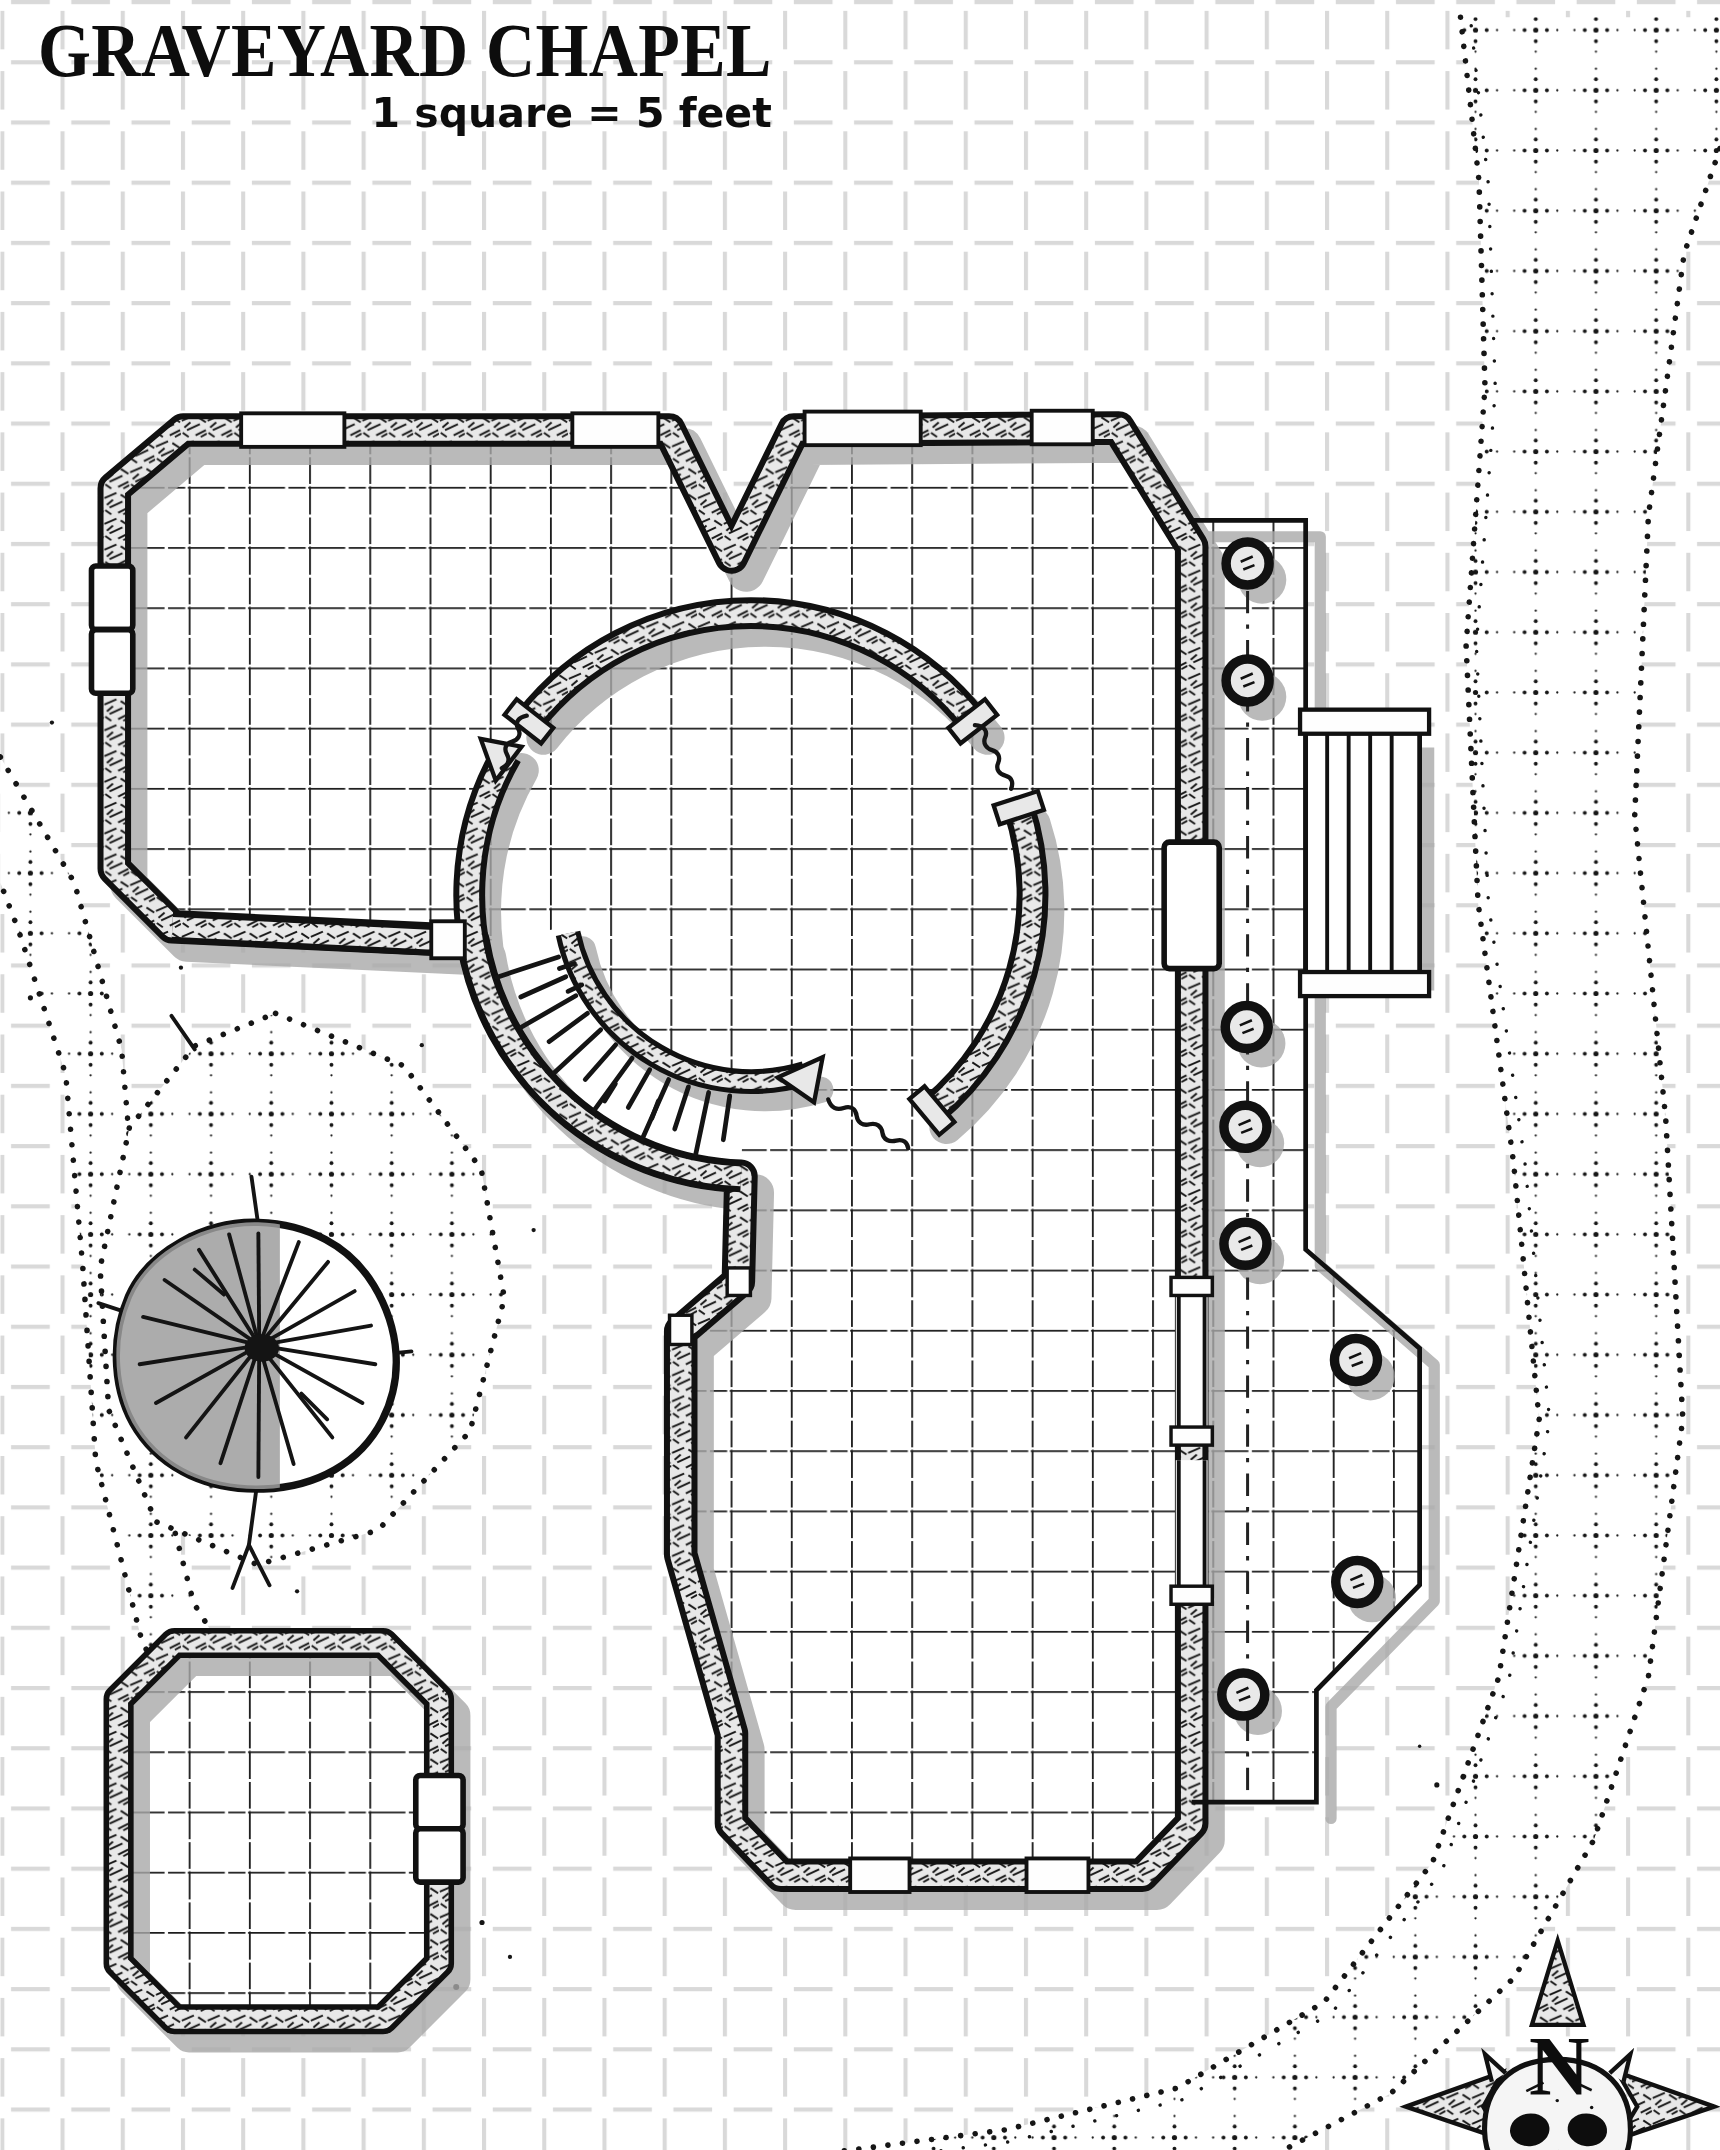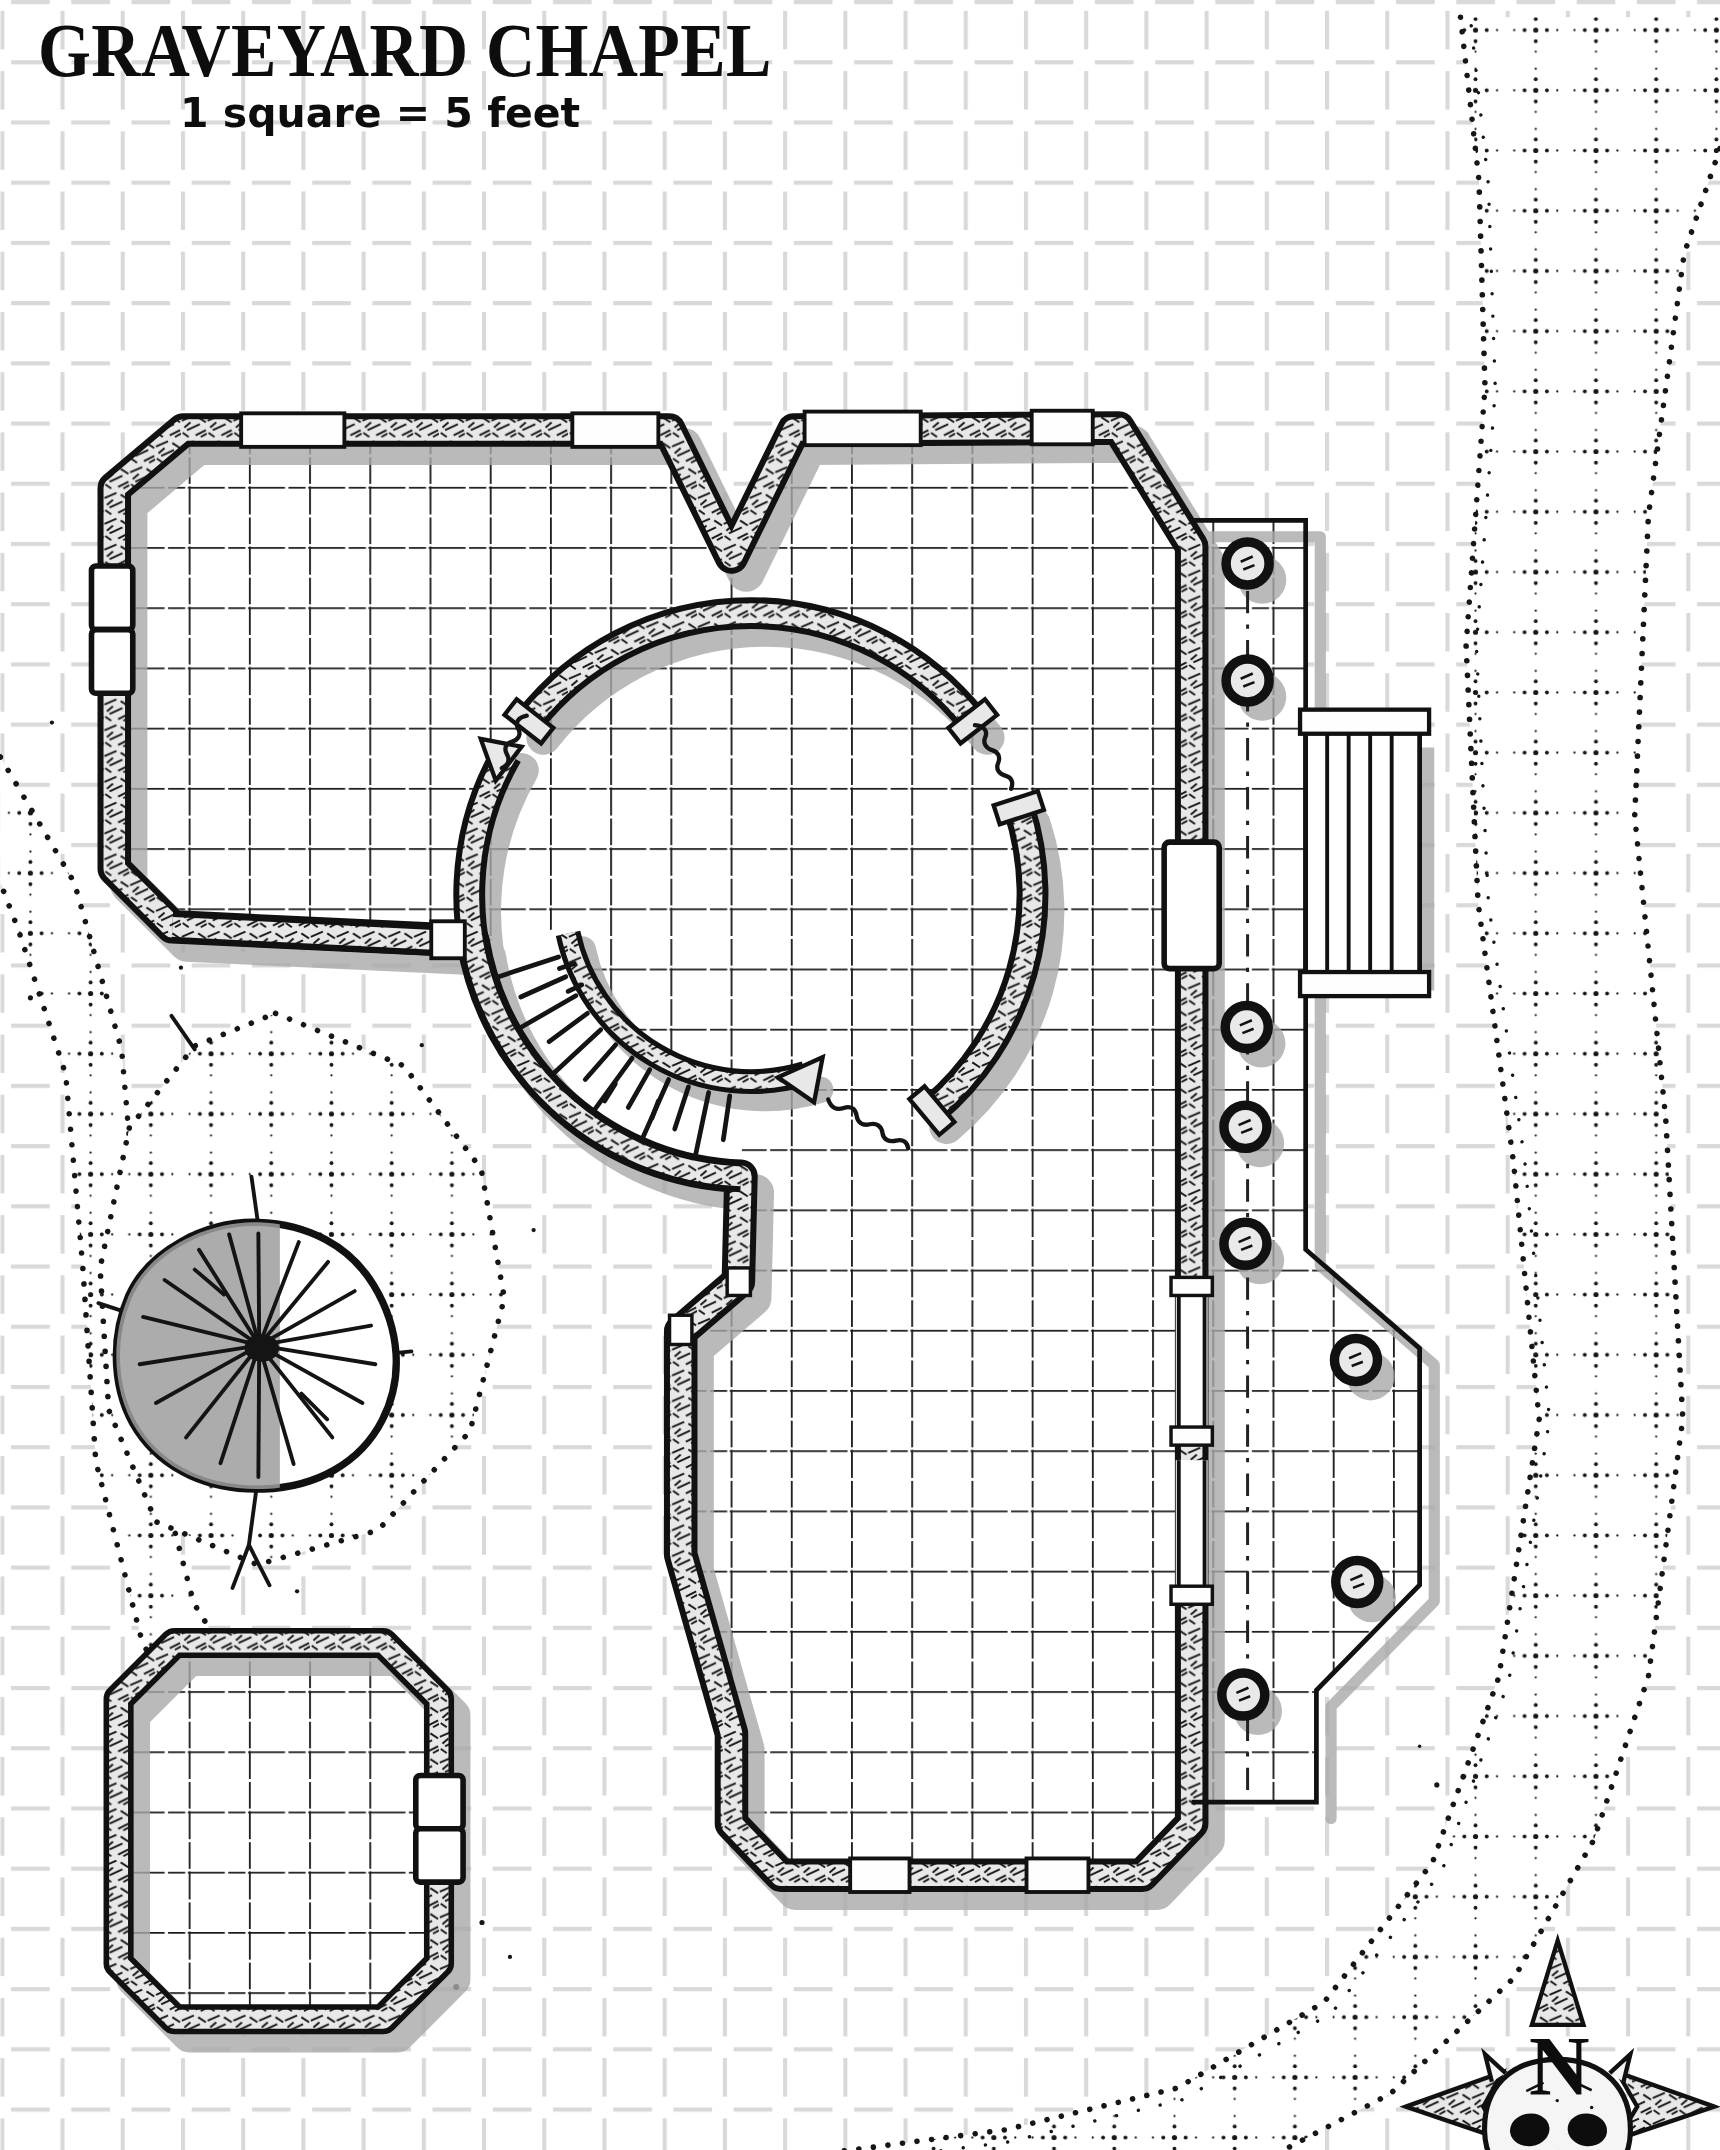--- a/index.html
+++ b/index.html
@@ -4,21 +4,21 @@
 <style>
   html,body{margin:0;padding:0;background:#fff;}
   .page{position:relative;width:1721px;height:2335px;overflow:hidden;background:#ffffff;
         font-family:"Liberation Sans", sans-serif;}
   .map-svg{position:absolute;left:0;top:0;}
   .title-block{position:absolute;left:38px;top:7px;z-index:5;color:#0d0d0d;}
   .title-block h1{margin:0;font-family:"Liberation Serif", serif;font-weight:900;
         font-size:68px;letter-spacing:0.4px;transform:scaleY(1.12);transform-origin:top left;
         white-space:nowrap;}
   .subtitle{margin:3.4px 0 0 142px;font-family:"DejaVu Sans", sans-serif;font-weight:bold;
-        font-size:41px;letter-spacing:0px;white-space:nowrap;}
+        font-size:41px;letter-spacing:0px;white-space:nowrap;text-align:right;}
 </style>
 </head>
 <body>
 
 <div class="page">
 
 <svg class="map-svg" width="1721" height="2335" viewBox="0 0 4000 5429" xmlns="http://www.w3.org/2000/svg">
 
   <defs>
     <pattern id="gridBG" width="140" height="140" patternUnits="userSpaceOnUse">

